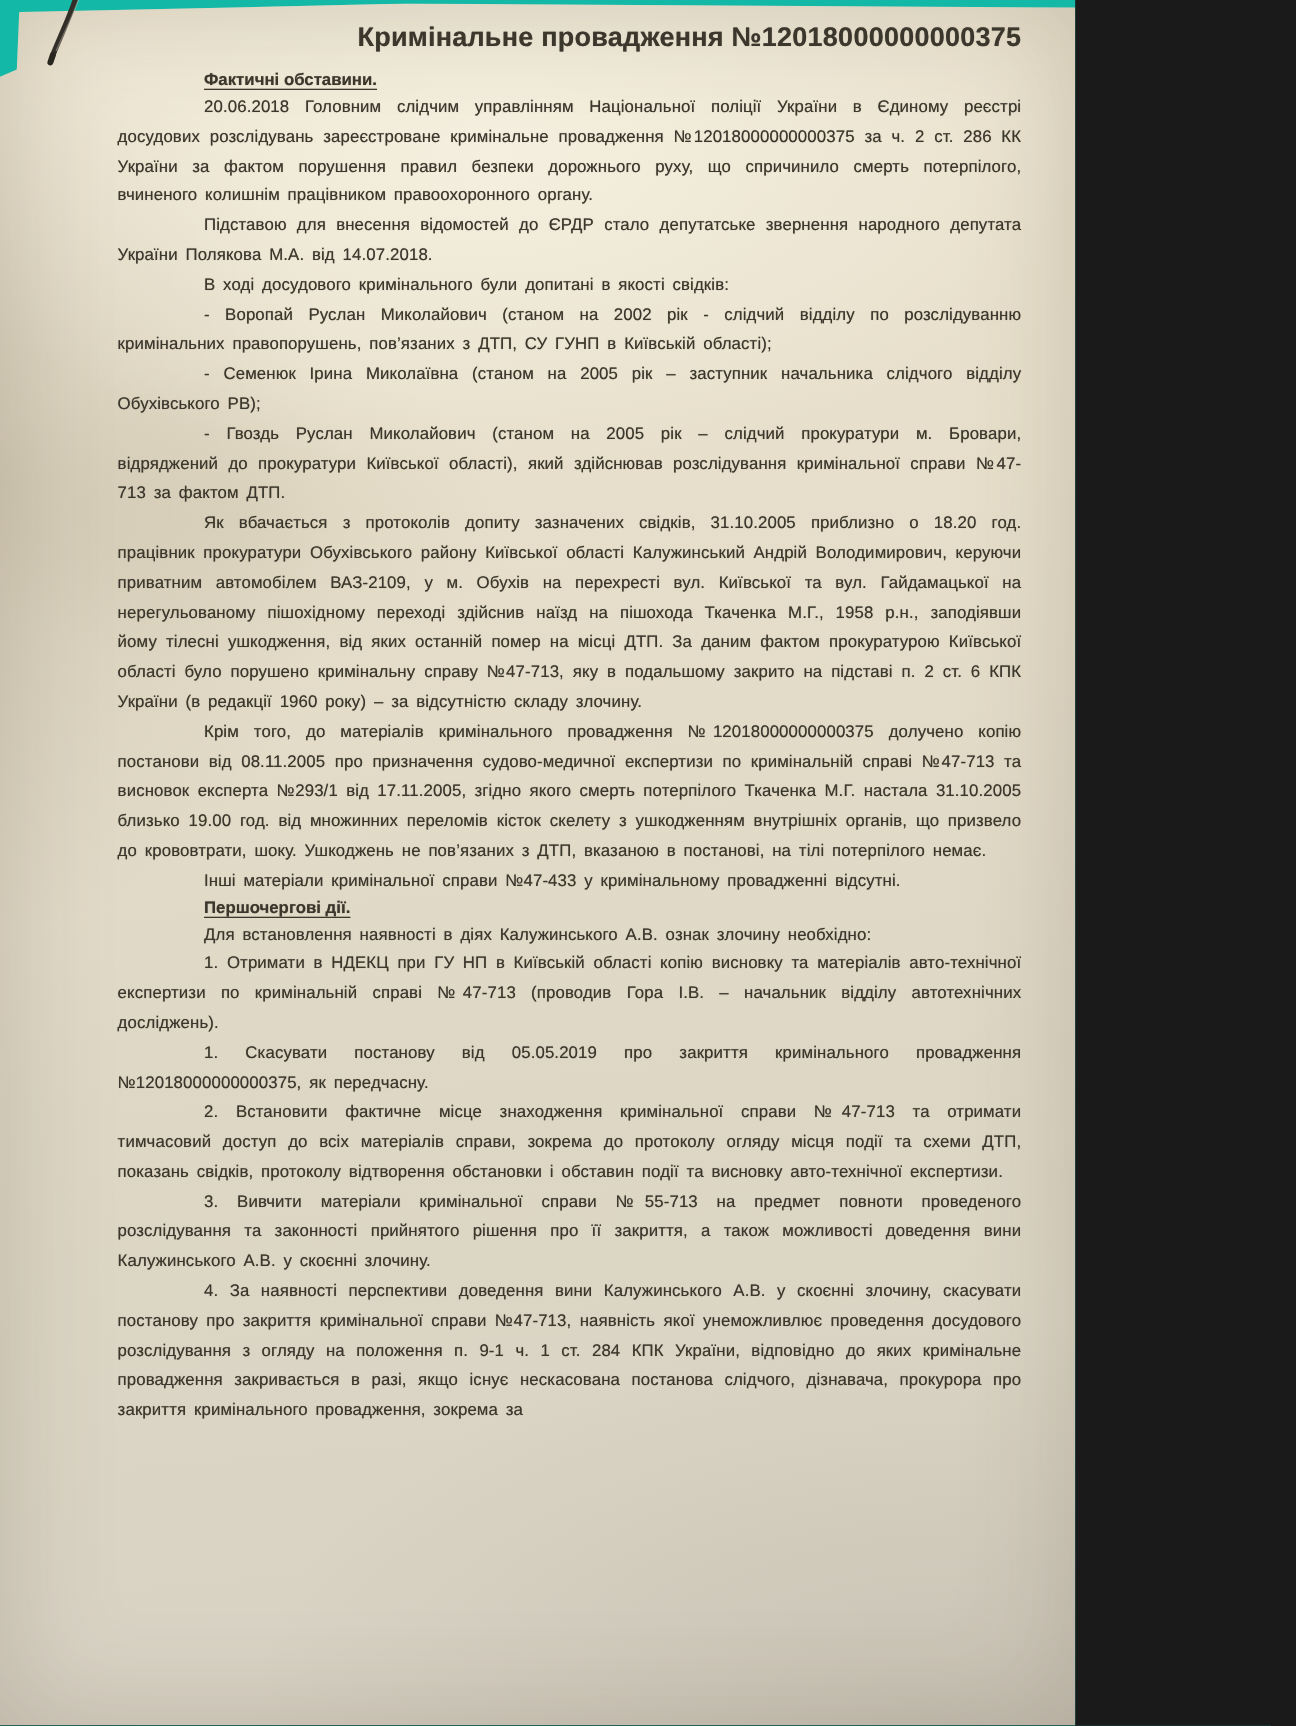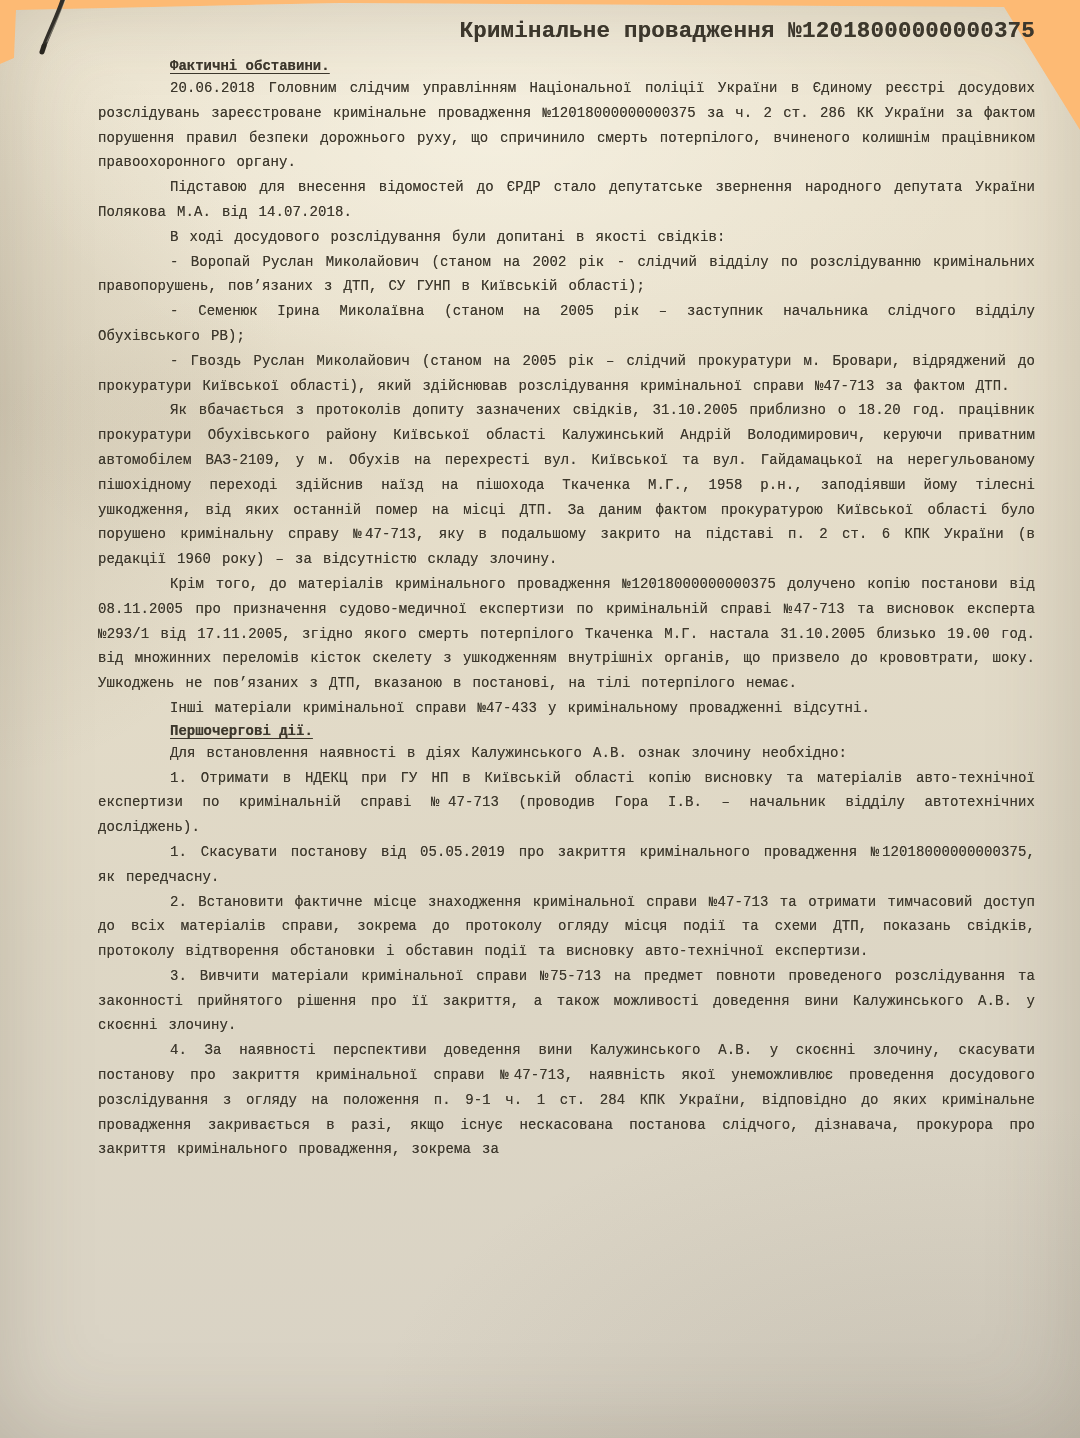--- a/index.html
+++ b/index.html
@@ -1,19 +1,19 @@
 <!DOCTYPE html>
 <html lang="uk"><head>
 <meta charset="utf-8">
 <style>
   html,body { margin:0; padding:0; background:#1a1a1a; }
   .photo {
-    position:relative; width:1080px; height:1438px; overflow:hidden;
-    background:#fdba74;
-    font-family:Liberation Mono, monospace;
+    position:relative; width:896px; height:1438px; overflow:hidden;
+    background:#14b8a6;
+    font-family:Liberation Sans, sans-serif;
   }
   
   .paper {
     position:absolute; inset:0;
     clip-path: polygon(16px 10px, 340px 3px, 1004px 7px, 1080px 130px,
                        1080px 1438px, 0px 1438px, 0px 64px, 14px 58px);
     background:
       radial-gradient(ellipse 700px 380px at 46% 9%,  rgba(255,252,240,0.50), rgba(255,252,240,0) 70%),
       radial-gradient(ellipse 480px 620px at 0% 28%,  rgba(118,106,82,0.16),  rgba(118,106,82,0) 60%),
       radial-gradient(ellipse 900px 520px at 88% 100%,rgba(122,115,99,0.17),  rgba(122,115,99,0) 65%),
@@ -69,36 +69,36 @@
 
   <div class="sheet-content">
 
     <div class="case-header">Кримінальне провадження №12018000000000375</div>
 
     <div class="section">
       <div class="section-heading">Фактичні обставини.</div>
       <div class="body-text">
         <p>20.06.2018 Головним слідчим управлінням Національної поліції України в Єдиному реєстрі досудових розслідувань зареєстроване кримінальне провадження №12018000000000375 за ч. 2 ст. 286 КК України за фактом порушення правил безпеки дорожнього руху, що спричинило смерть потерпілого, вчиненого колишнім працівником правоохоронного органу.</p>
         <p>Підставою для внесення відомостей до ЄРДР стало депутатське звернення народного депутата України Полякова М.А. від 14.07.2018.</p>
-        <p>В ході досудового розслідування були допитані в якості свідків:</p>
+        <p>В ході досудового кримінального були допитані в якості свідків:</p>
         <p>- Воропай Руслан Миколайович (станом на 2002 рік - слідчий відділу по розслідуванню кримінальних правопорушень, пов’язаних з ДТП, СУ ГУНП в Київській області);</p>
         <p>- Семенюк Ірина Миколаївна (станом на 2005 рік – заступник начальника слідчого відділу Обухівського РВ);</p>
         <p>- Гвоздь Руслан Миколайович (станом на 2005 рік – слідчий прокуратури м. Бровари, відряджений до прокуратури Київської області), який здійснював розслідування кримінальної справи №47-713 за фактом ДТП.</p>
         <p>Як вбачається з протоколів допиту зазначених свідків, 31.10.2005 приблизно о 18.20 год. працівник прокуратури Обухівського району Київської області Калужинський Андрій Володимирович, керуючи приватним автомобілем ВАЗ-2109, у м. Обухів на перехресті вул. Київської та вул. Гайдамацької на нерегульованому пішохідному переході здійснив наїзд на пішохода Ткаченка М.Г., 1958 р.н., заподіявши йому тілесні ушкодження, від яких останній помер на місці ДТП. За даним фактом прокуратурою Київської області було порушено кримінальну справу №47-713, яку в подальшому закрито на підставі п. 2 ст. 6 КПК України (в редакції 1960 року) – за відсутністю складу злочину.</p>
         <p>Крім того, до матеріалів кримінального провадження №12018000000000375 долучено копію постанови від 08.11.2005 про призначення судово-медичної експертизи по кримінальній справі №47-713 та висновок експерта №293/1 від 17.11.2005, згідно якого смерть потерпілого Ткаченка М.Г. настала 31.10.2005 близько 19.00 год. від множинних переломів кісток скелету з ушкодженням внутрішніх органів, що призвело до крововтрати, шоку. Ушкоджень не пов’язаних з ДТП, вказаною в постанові, на тілі потерпілого немає.</p>
         <p>Інші матеріали кримінальної справи №47-433 у кримінальному провадженні відсутні.</p>
       </div>
     </div>
 
     <div class="section">
       <div class="section-heading second">Першочергові дії.</div>
       <div class="body-text">
         <p>Для встановлення наявності в діях Калужинського А.В. ознак злочину необхідно:</p>
         <p>1. Отримати в НДЕКЦ при ГУ НП в Київській області копію висновку та матеріалів авто-технічної експертизи по кримінальній справі №47-713 (проводив Гора І.В. – начальник відділу автотехнічних досліджень).</p>
         <p>1. Скасувати постанову від 05.05.2019 про закриття кримінального провадження №12018000000000375, як передчасну.</p>
         <p>2. Встановити фактичне місце знаходження кримінальної справи №47-713 та отримати тимчасовий доступ до всіх матеріалів справи, зокрема до протоколу огляду місця події та схеми ДТП, показань свідків, протоколу відтворення обстановки і обставин події та висновку авто-технічної експертизи.</p>
-        <p>3. Вивчити матеріали кримінальної справи №75-713 на предмет повноти проведеного розслідування та законності прийнятого рішення про її закриття, а також можливості доведення вини Калужинського А.В. у скоєнні злочину.</p>
+        <p>3. Вивчити матеріали кримінальної справи №55-713 на предмет повноти проведеного розслідування та законності прийнятого рішення про її закриття, а також можливості доведення вини Калужинського А.В. у скоєнні злочину.</p>
         <p>4. За наявності перспективи доведення вини Калужинського А.В. у скоєнні злочину, скасувати постанову про закриття кримінальної справи №47-713, наявність якої унеможливлює проведення досудового розслідування з огляду на положення п. 9-1 ч. 1 ст. 284 КПК України, відповідно до яких кримінальне провадження закривається в разі, якщо існує нескасована постанова слідчого, дізнавача, прокурора про закриття кримінального провадження, зокрема за</p>
       </div>
     </div>
 
   </div>
 </div>
 
 </body></html>

